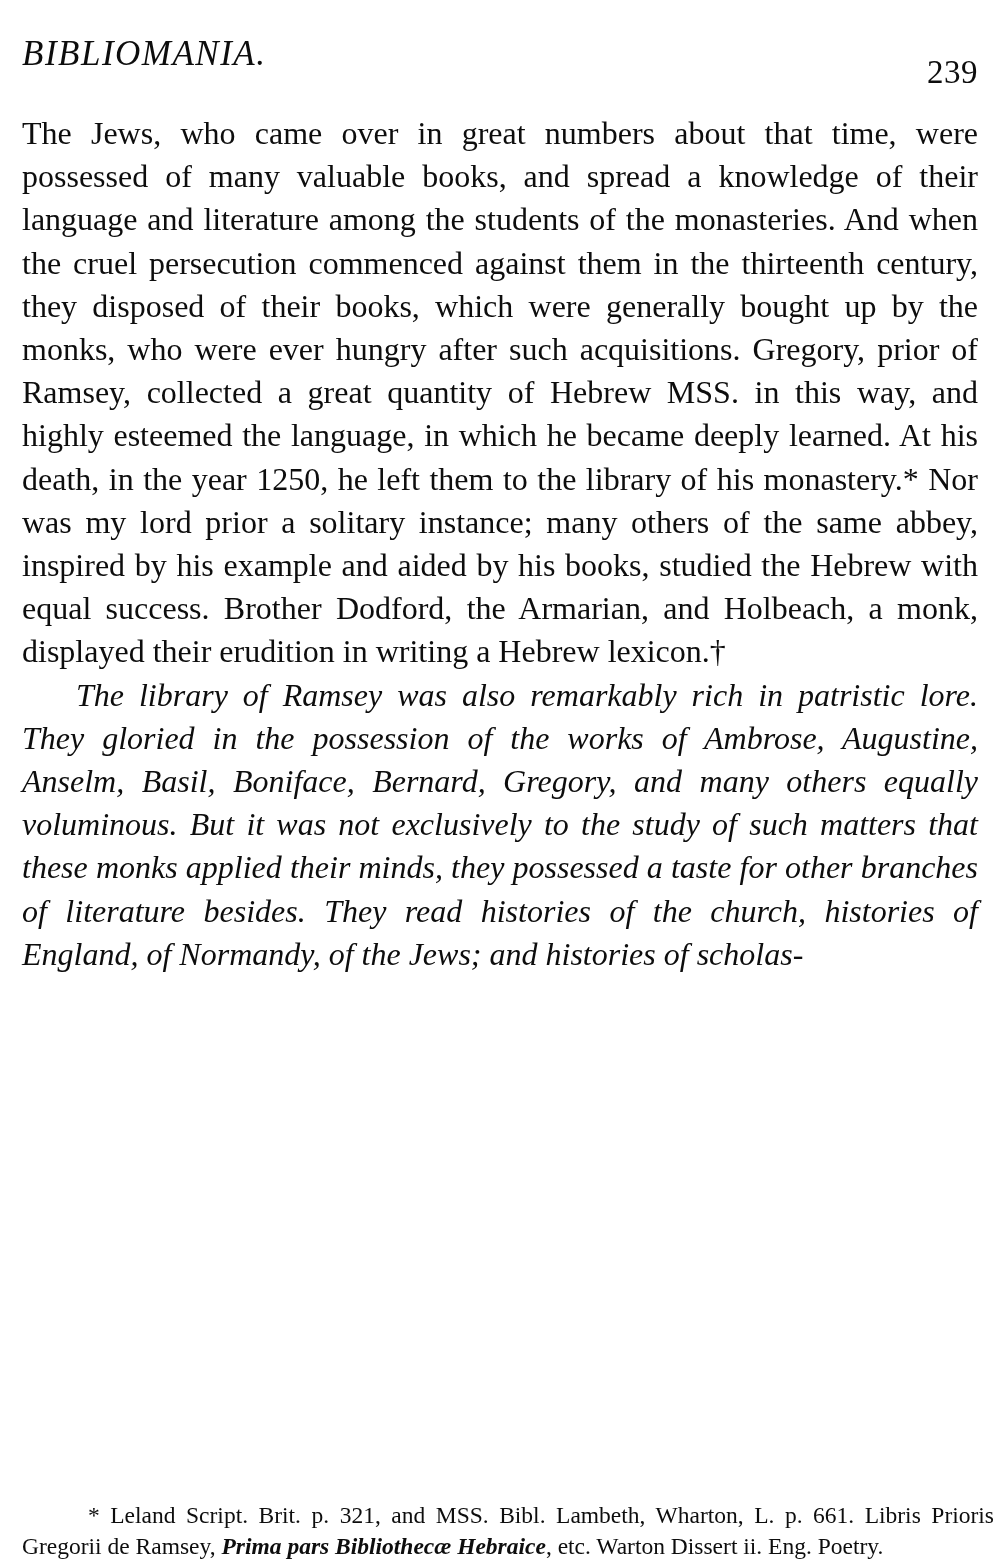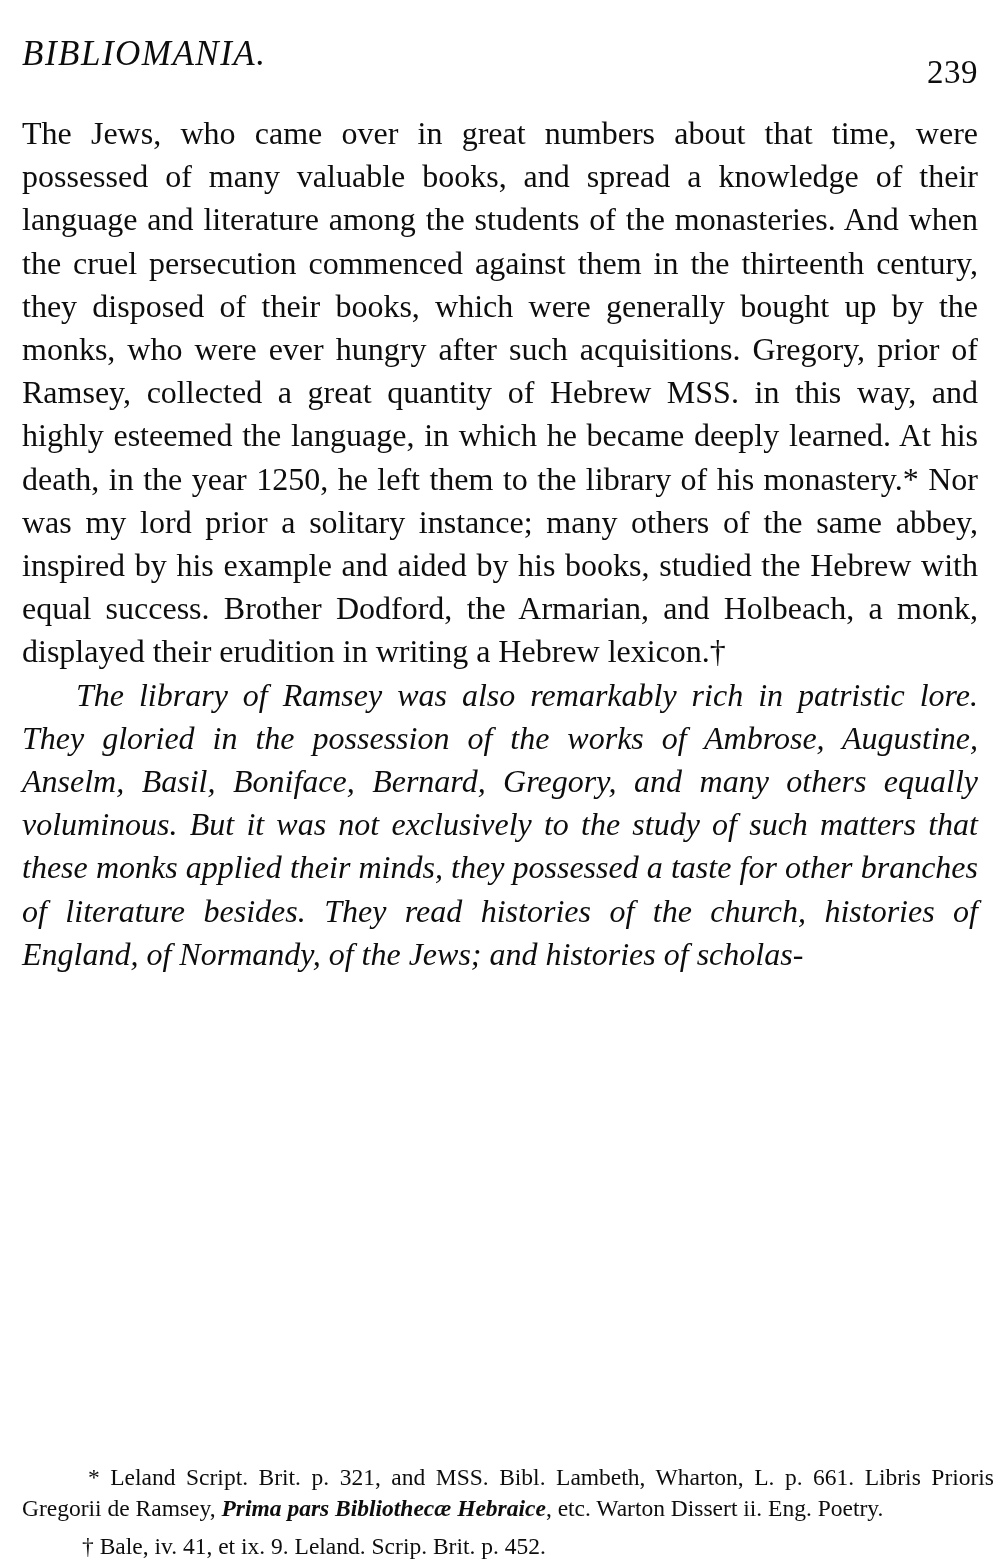--- a/index.html
+++ b/index.html
@@ -96,16 +96,15 @@
     <div class="page-number">239</div>
   </div>
 
   <div class="body-text">
     <p>The Jews, who came over in great numbers about that time, were possessed of many valuable books, and spread a knowledge of their language and literature among the students of the monasteries. And when the cruel persecution commenced against them in the thirteenth century, they disposed of their books, which were generally bought up by the monks, who were ever hungry after such acquisitions.  Gregory, prior of Ramsey, collected a great quantity of Hebrew MSS. in this way, and highly esteemed the language, in which he became deeply learned.  At his death, in the year 1250, he left them to the library of his monastery.*  Nor was my lord prior a solitary instance; many others of the same abbey, inspired by his example and aided by his books, studied the Hebrew with equal success.  Brother Dodford, the Armarian, and Holbeach, a monk, displayed their erudition in writing a Hebrew lexicon.†</p>
     <p class="indent">The library of Ramsey was also remarkably rich in patristic lore.  They gloried in the possession of the works of Ambrose, Augustine, Anselm, Basil, Boniface, Bernard, Gregory, and many others equally voluminous.  But it was not exclusively to the study of such matters that these monks applied their minds, they possessed a taste for other branches of literature besides.  They read histories of the church, histories of England, of Normandy, of the Jews; and histories of scholas-</p>
   </div>
 
   <div class="notes">
     <p><span class="note-start">* Leland Script. Brit. p. 321, and MSS. Bibl. Lambeth, Wharton, L. p. 661.  Libris Prioris Gregorii de Ramsey, </span><i>Prima pars Bibliothecæ Hebraice</i><span>, etc.  Warton Dissert ii. Eng. Poetry.</span></p>
-    <p class="note-two">† Bale, iv. 41, et ix. 9.  Leland. Scrip. Brit. p. 452.</p>
   </div>
 
 </div>
 
 </body></html>

